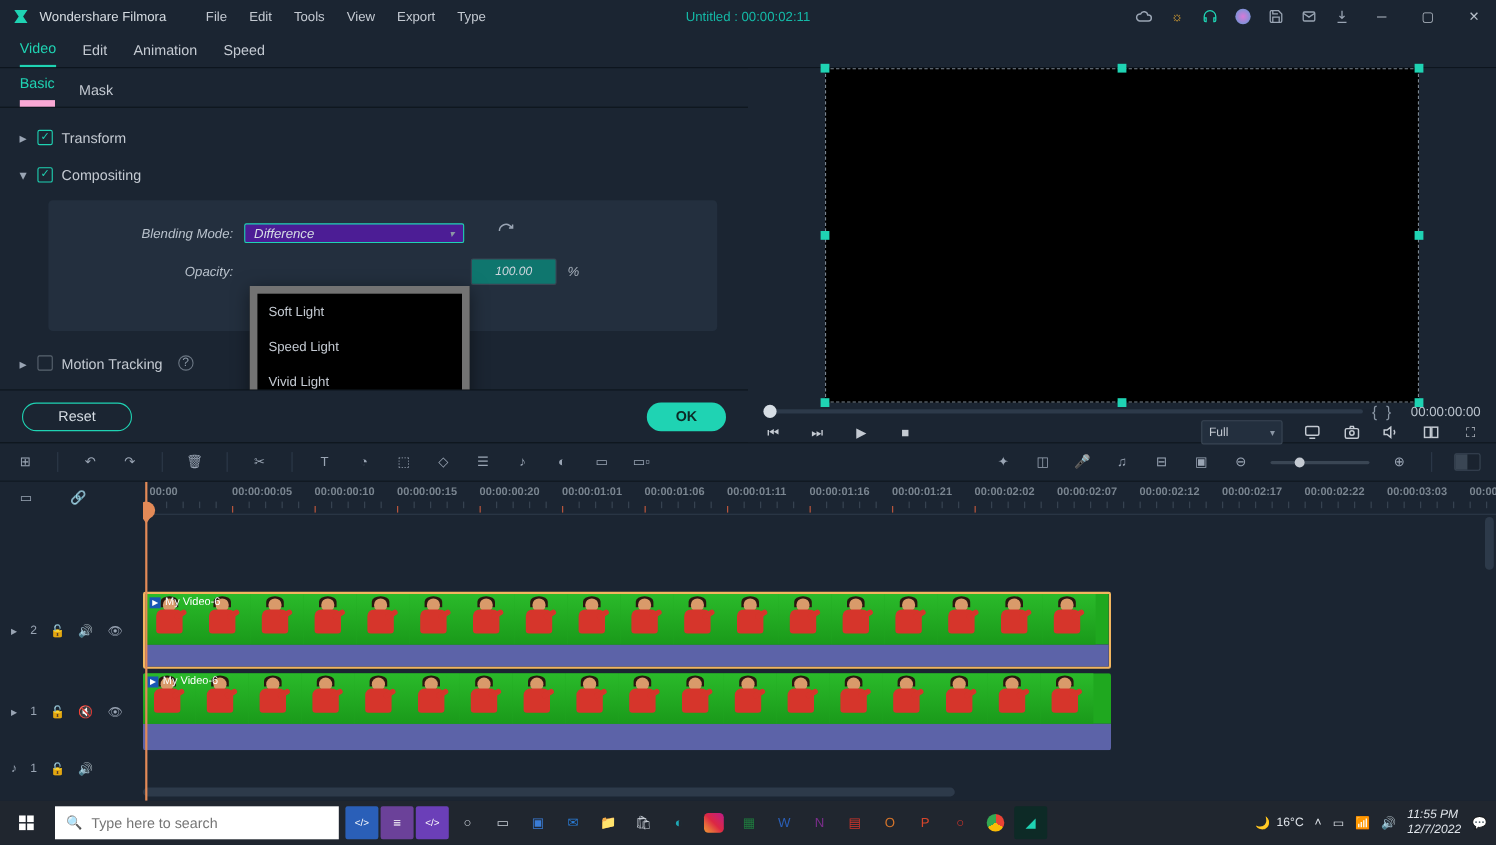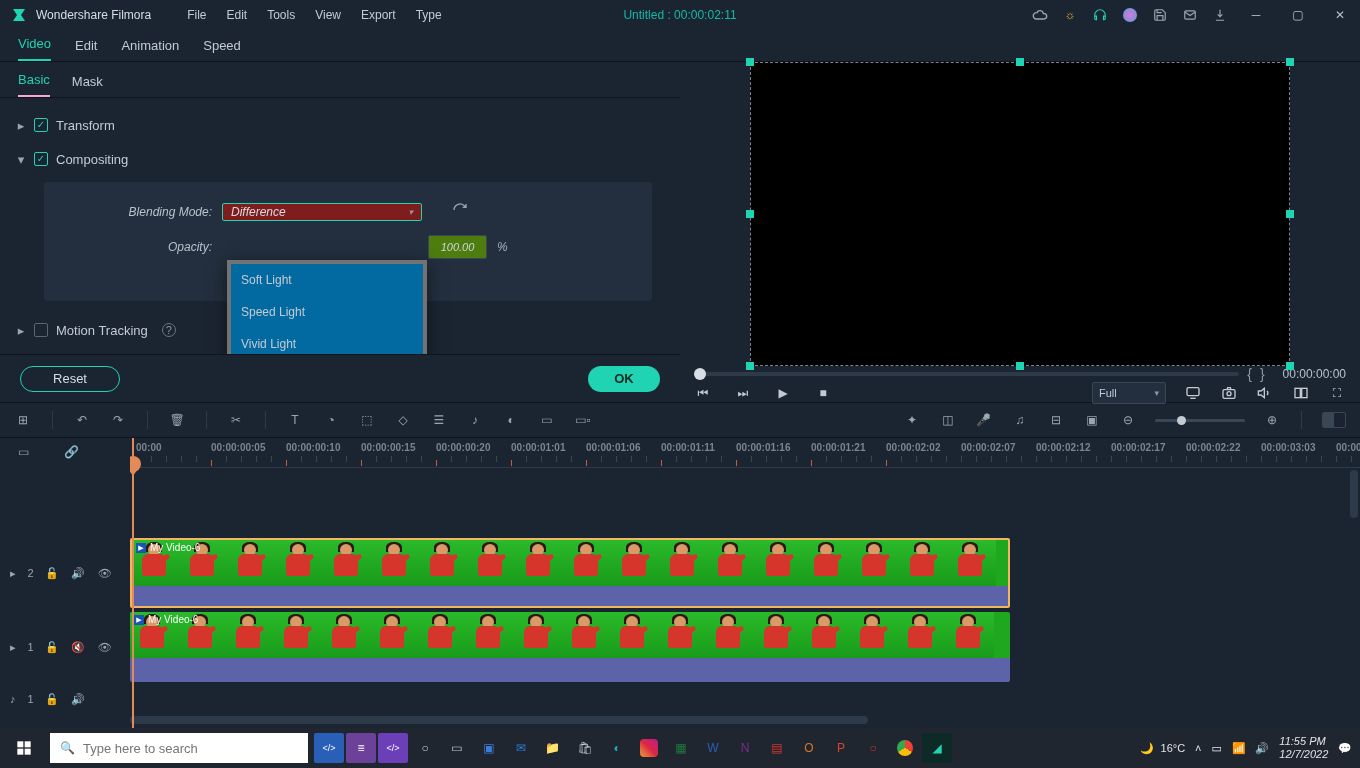--- a/index.html
+++ b/index.html
@@ -23,41 +23,41 @@
 .tabs span.active { color: #1fd3b3; border-bottom: 2px solid #1fd3b3; }
 
 
 .main { display: flex; height: 340px; }
 .left { width: 680px; display:flex; flex-direction:column; position:relative;}
 .right { flex: 1; background: #1b2532; display:flex; flex-direction:column;}
 
 
 .subtabs { height: 36px; display:flex; align-items:flex-end; padding:0 18px; gap:22px; border-bottom: 1px solid #0d141c;}
 .subtabs span { padding-bottom:8px; font-size:13px; color:#c4cad2; cursor:default;}
-.subtabs span.active { color:#1fd3b3; border-bottom:2px solid #f9a8d4;}
+.subtabs span.active { color:#1fd3b3; border-bottom:6px solid #f9a8d4;}
 
 
 .props { flex:1; padding: 10px 0 0 16px; overflow:hidden; position:relative;}
 .row { display:flex; align-items:center; height:34px; gap:8px; font-size:13px; color:#c4cad2;}
 .arrow { width:10px; display:flex; justify-content:center; color:#9aa5b4;}
 .chk { width:14px; height:14px; border:1px solid #1fd3b3; border-radius:2px; display:flex; align-items:center; justify-content:center;}
 .chk.on::after { content:"✓"; font-size:10px; color:#1fd3b3; line-height:1;}
 .chk.off { border-color:#5a6570;}
 .panel { margin:6px 28px 12px 28px; background:#232f3e; border-radius:4px; padding:20px 18px 28px;font-style:italic;}
 .fieldrow { display:flex; align-items:center; margin-bottom:14px;}
 .flabel { width:160px; text-align:right; color:#b9c2cc; font-size:12px; padding-right:10px;}
-.select { width:200px; height:18px; border:1px solid #1fd3b3; background:#7f1d1d; color:#d6dde4; font-size:12px; padding:0 8px; display:flex; align-items:center; justify-content:space-between; border-radius:2px;}
+.select { width:200px; height:18px; border:1px solid #1fd3b3; background:#4c1d95; color:#d6dde4; font-size:12px; padding:0 8px; display:flex; align-items:center; justify-content:space-between; border-radius:2px;}
 .chev { font-size:9px; color:#8b97a5;}
 .refresh-ico { margin-left:30px; color:#9aa5b4;}
-.numbox { width:59px; height:24px; background:#4d7c0f; border:1px solid #3a4654; color:#cfd6de; font-size:11px; display:flex; align-items:center; justify-content:center; border-radius:2px; margin-left:206px;}
+.numbox { width:78px; height:24px; background:#0f766e; border:1px solid #3a4654; color:#cfd6de; font-size:11px; display:flex; align-items:center; justify-content:center; border-radius:2px; margin-left:206px;}
 .unit { margin-left:10px; color:#a8b1bc;}
 .info-ico { margin-left:6px; color:#8b97a5; font-size:11px; border:1px solid #6a7582; border-radius:50%; width:14px; height:14px; display:flex; align-items:center; justify-content:center;}
 
 
-.dropdown { position:absolute; left:227px; top:162px; width:200px; background:#0369a1; border:4px solid #737373; box-shadow:0 4px 16px rgba(0,0,0,.5); z-index:50;}
+.dropdown { position:absolute; left:227px; top:162px; width:200px; background:#000000; border:7px solid #737373; box-shadow:0 4px 16px rgba(0,0,0,.5); z-index:50;}
 .dropdown div { height:32px; display:flex; align-items:center; padding:0 10px; font-size:12px; color:#c4cad2;}
 
 
 .footer { height:48px; display:flex; align-items:center; padding:0 20px; justify-content:space-between; border-top:1px solid #0d141c;}
 .btn-reset { width:100px; height:26px; border:1px solid #1fd3b3; color:#d6dde4; background:transparent; border-radius:13px; font-size:13px;}
 .btn-ok { width:72px; height:26px; background:#1fd3b3; color:#0d2a26; border:none; border-radius:13px; font-size:13px; font-weight:600;}
 
 
 .preview { flex:1; display:flex; align-items:center; justify-content:center; position:relative;}
 .canvas-area { position:relative; width:540px; height:304px; }

